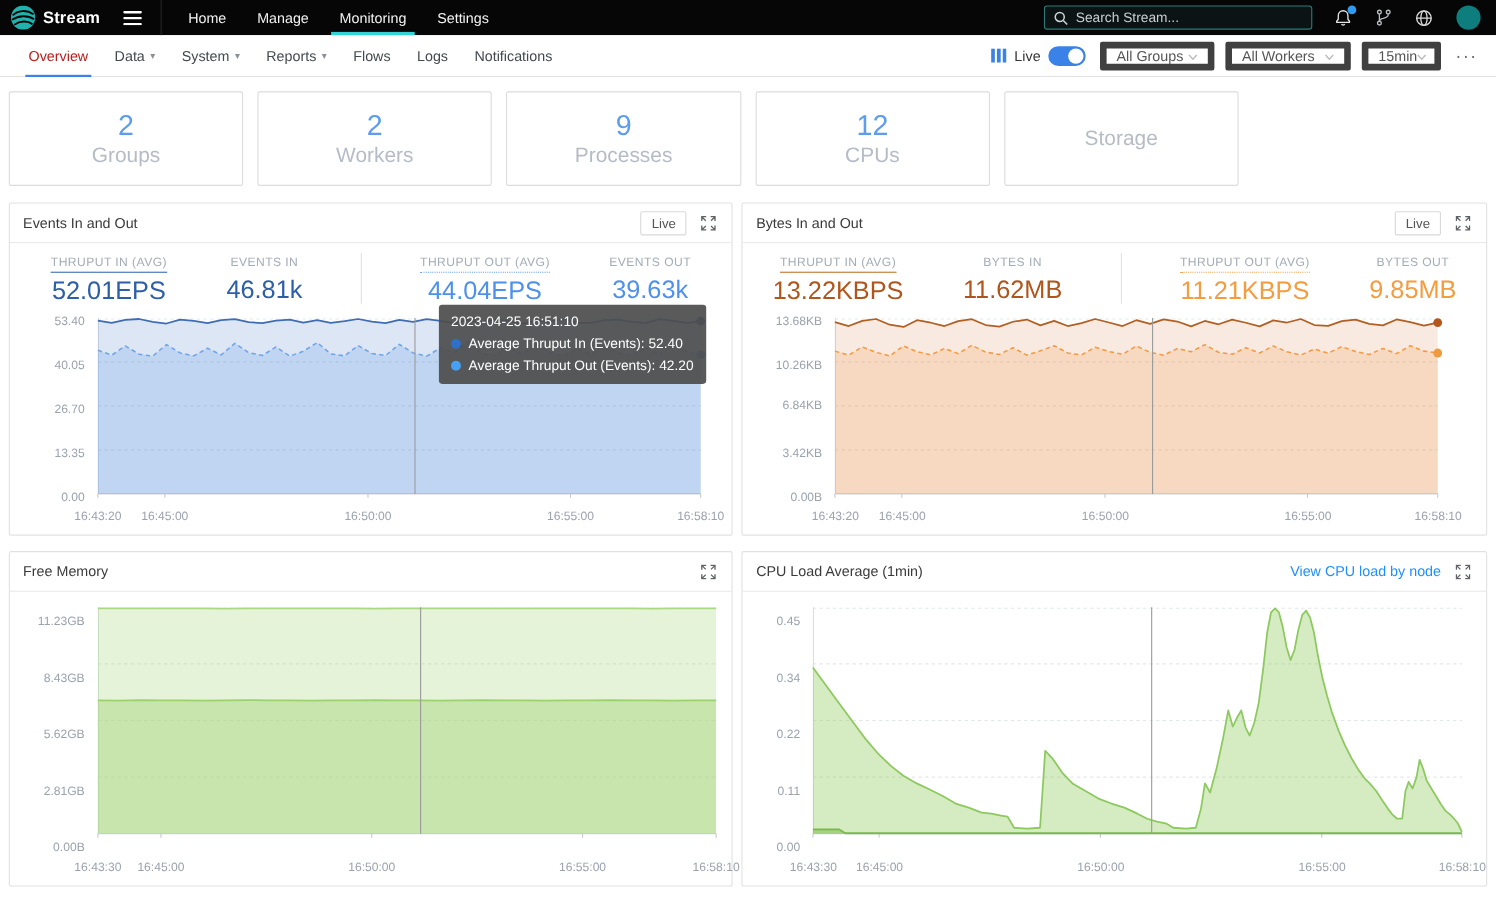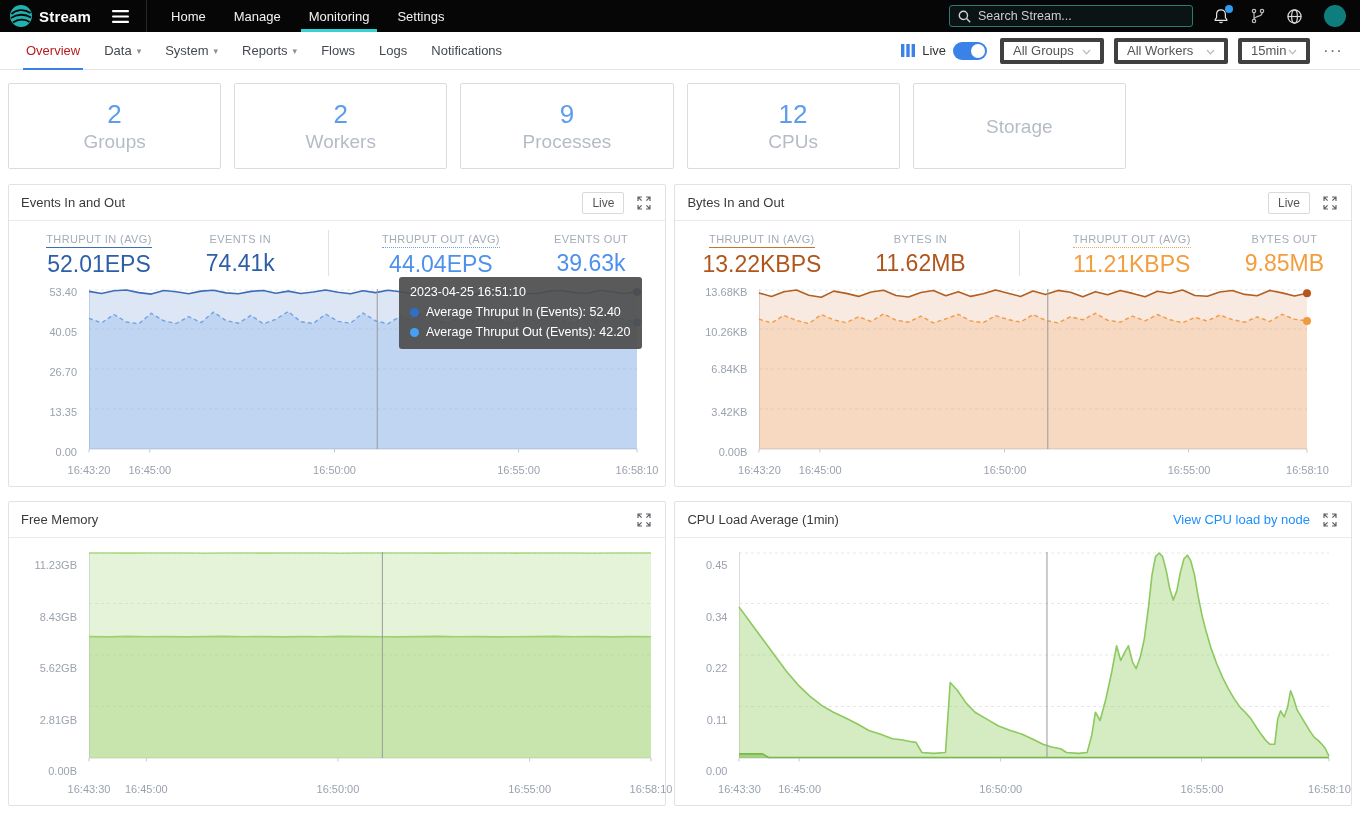--- a/index.html
+++ b/index.html
@@ -26,21 +26,21 @@
   .subtabs{display:flex;height:38px}
   .subtab{display:flex;align-items:center;gap:5px;padding:0 12px;font-size:13px;color:#44494f;position:relative;cursor:pointer;white-space:nowrap}
   .subtab.active{color:#b91c1c}
   .subtab.active::after{content:"";position:absolute;left:9px;right:9px;bottom:0;height:2px;background:#3b82e8}
   .caret{font-size:9px;color:#8a9097;margin-top:1px}
   .toolbar-right{margin-left:auto;display:flex;align-items:center;gap:10px}
   .live-wrap{display:flex;align-items:center;gap:7px;margin-right:3px}
   .live-text{font-size:13px;color:#333}
   .switch{width:34px;height:18px;border-radius:9px;background:#3b82e8;position:relative;cursor:pointer;border:none}
   .switch .knob{position:absolute;top:2px;right:2px;width:14px;height:14px;border-radius:50%;background:#fff}
-  .select{display:flex;align-items:center;justify-content:space-between;border:4px solid #404040;border-radius:2px;height:26px;padding:0 9px;font-size:13px;color:#555;cursor:pointer;background:#fff}
+  .select{display:flex;align-items:center;justify-content:space-between;border:6px solid #404040;border-radius:2px;height:26px;padding:0 9px;font-size:13px;color:#555;cursor:pointer;background:#fff}
   .select.w1{width:104px}.select.w2{width:114px}.select.w3{width:72px}
   .more-btn{font-size:17px;color:#6d6d6d;background:none;border:none;cursor:pointer;padding:0 3px;letter-spacing:1px;line-height:10px}
   
   .cards-row{display:grid;grid-template-columns:repeat(6,1fr);gap:13px;padding:13px 8px 15px}
   .sum-card{border:1px solid #dcdcdc;border-radius:2px;height:86px;display:flex;flex-direction:column;align-items:center;justify-content:center;background:#fff;cursor:pointer}
   .sum-value{font-size:26px;color:#5e9ced;line-height:1.2}
   .sum-label{font-size:19px;color:#b6bcc6;margin-top:1px}
   
   .charts-grid{display:grid;grid-template-columns:1fr 1fr;gap:14px 8px;padding:0 8px 8px}
   .chart-card{border:1px solid #e2e2e2;border-radius:2px;background:#fff;position:relative}
@@ -222,21 +222,21 @@
               <path d="M1 5V1h4M1 1l3.6 3.6"></path>
               <path d="M9 1h4v4M13 1 9.4 4.6"></path>
               <path d="M13 9v4H9M13 13 9.4 9.4"></path>
               <path d="M5 13H1V9M1 13l3.6-3.6"></path>
             </svg>
           </button>
         </div>
       </div>
       <div class="chart-stats">
         <div class="stat-block"><span class="stat-label u-solid" style="border-bottom-color: rgb(63, 109, 180);">THRUPUT IN (AVG)</span><div class="stat-value" style="color: rgb(45, 95, 166);">52.01EPS</div></div>
-        <div class="stat-block"><span class="stat-label">EVENTS IN</span><div class="stat-value" style="color: rgb(45, 95, 166);">74.41k</div></div>
+        <div class="stat-block"><span class="stat-label">EVENTS IN</span><div class="stat-value" style="color: rgb(45, 95, 166);">46.81k</div></div>
         <div class="stat-divider"></div>
         <div class="stat-block"><span class="stat-label u-dotted" style="border-bottom-color: rgb(106, 162, 232);">THRUPUT OUT (AVG)</span><div class="stat-value" style="color: rgb(78, 145, 236);">44.04EPS</div></div>
         <div class="stat-block"><span class="stat-label">EVENTS OUT</span><div class="stat-value" style="color: rgb(78, 145, 236);">39.63k</div></div>
       </div>
       <div class="plot-area" style="height: 169px;">
         <div class="y-label" style="top: -3px; width: 68px;">53.40</div>
         <div class="y-label" style="top: 37px; width: 68px;">40.05</div>
         <div class="y-label" style="top: 77px; width: 68px;">26.70</div>
         <div class="y-label" style="top: 117px; width: 68px; text-align: right;">13.35</div>
         <div class="y-label" style="top: 157px; width: 68px;">0.00</div>

